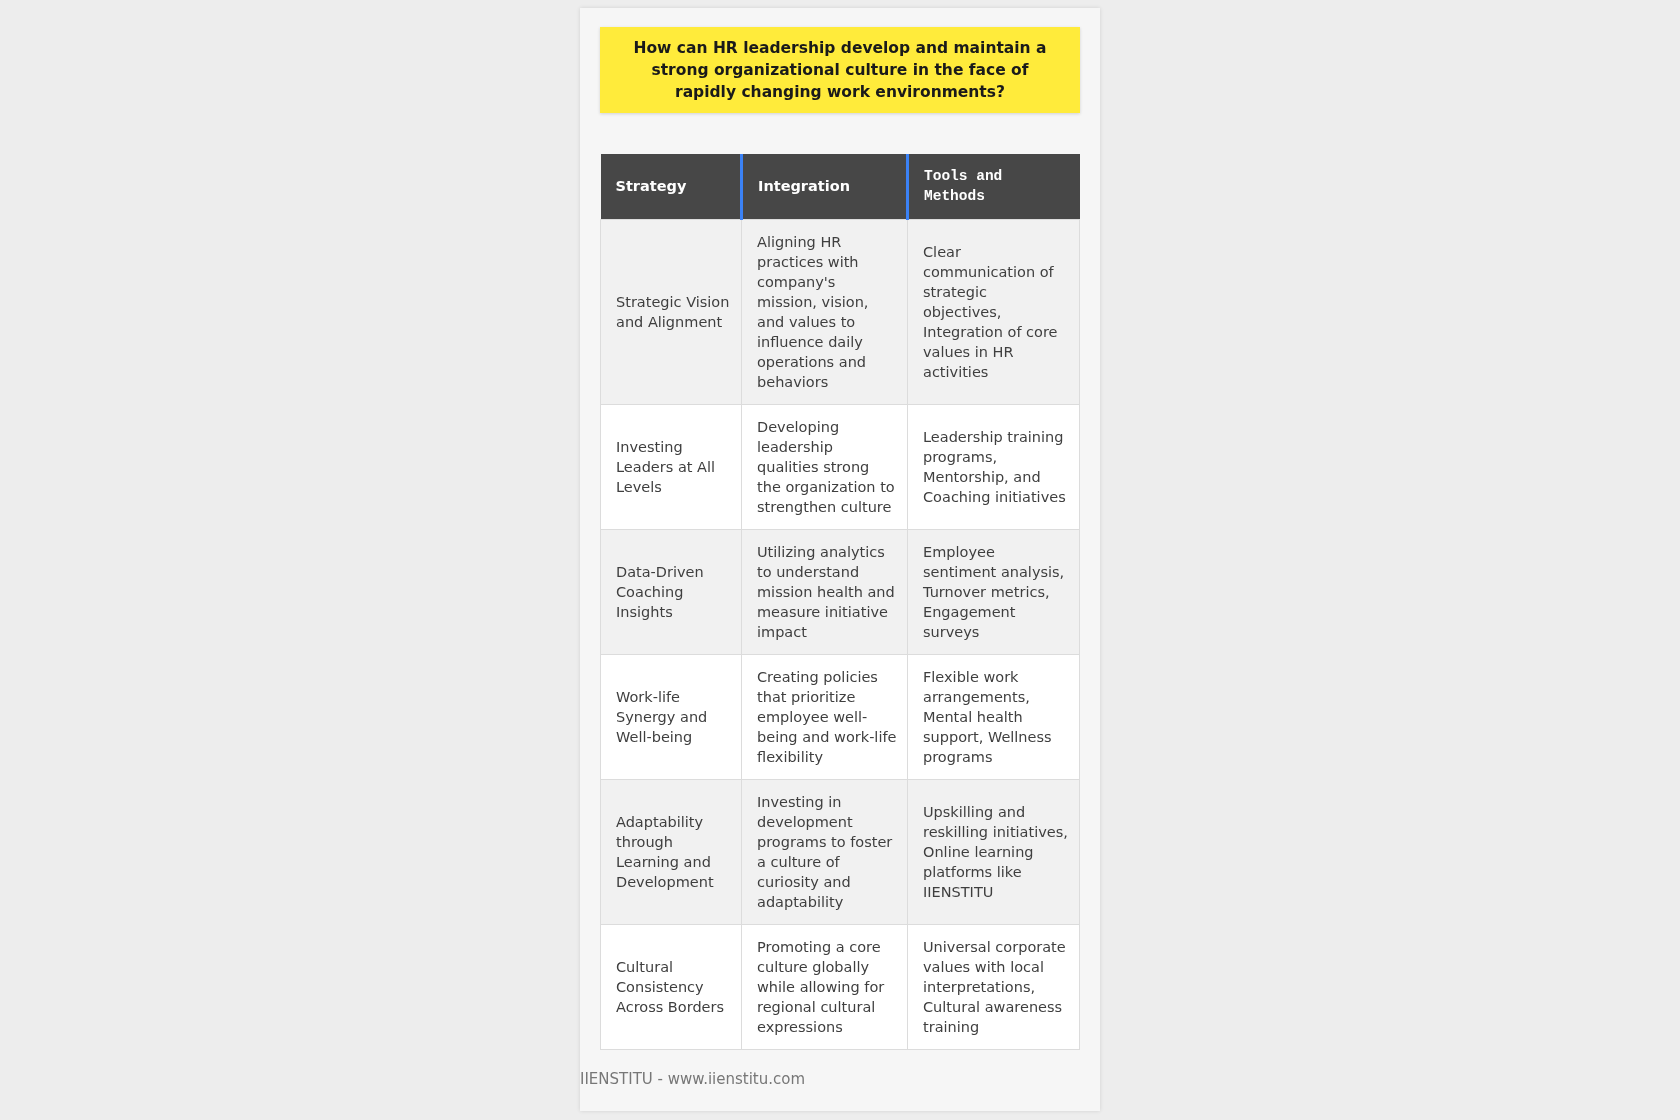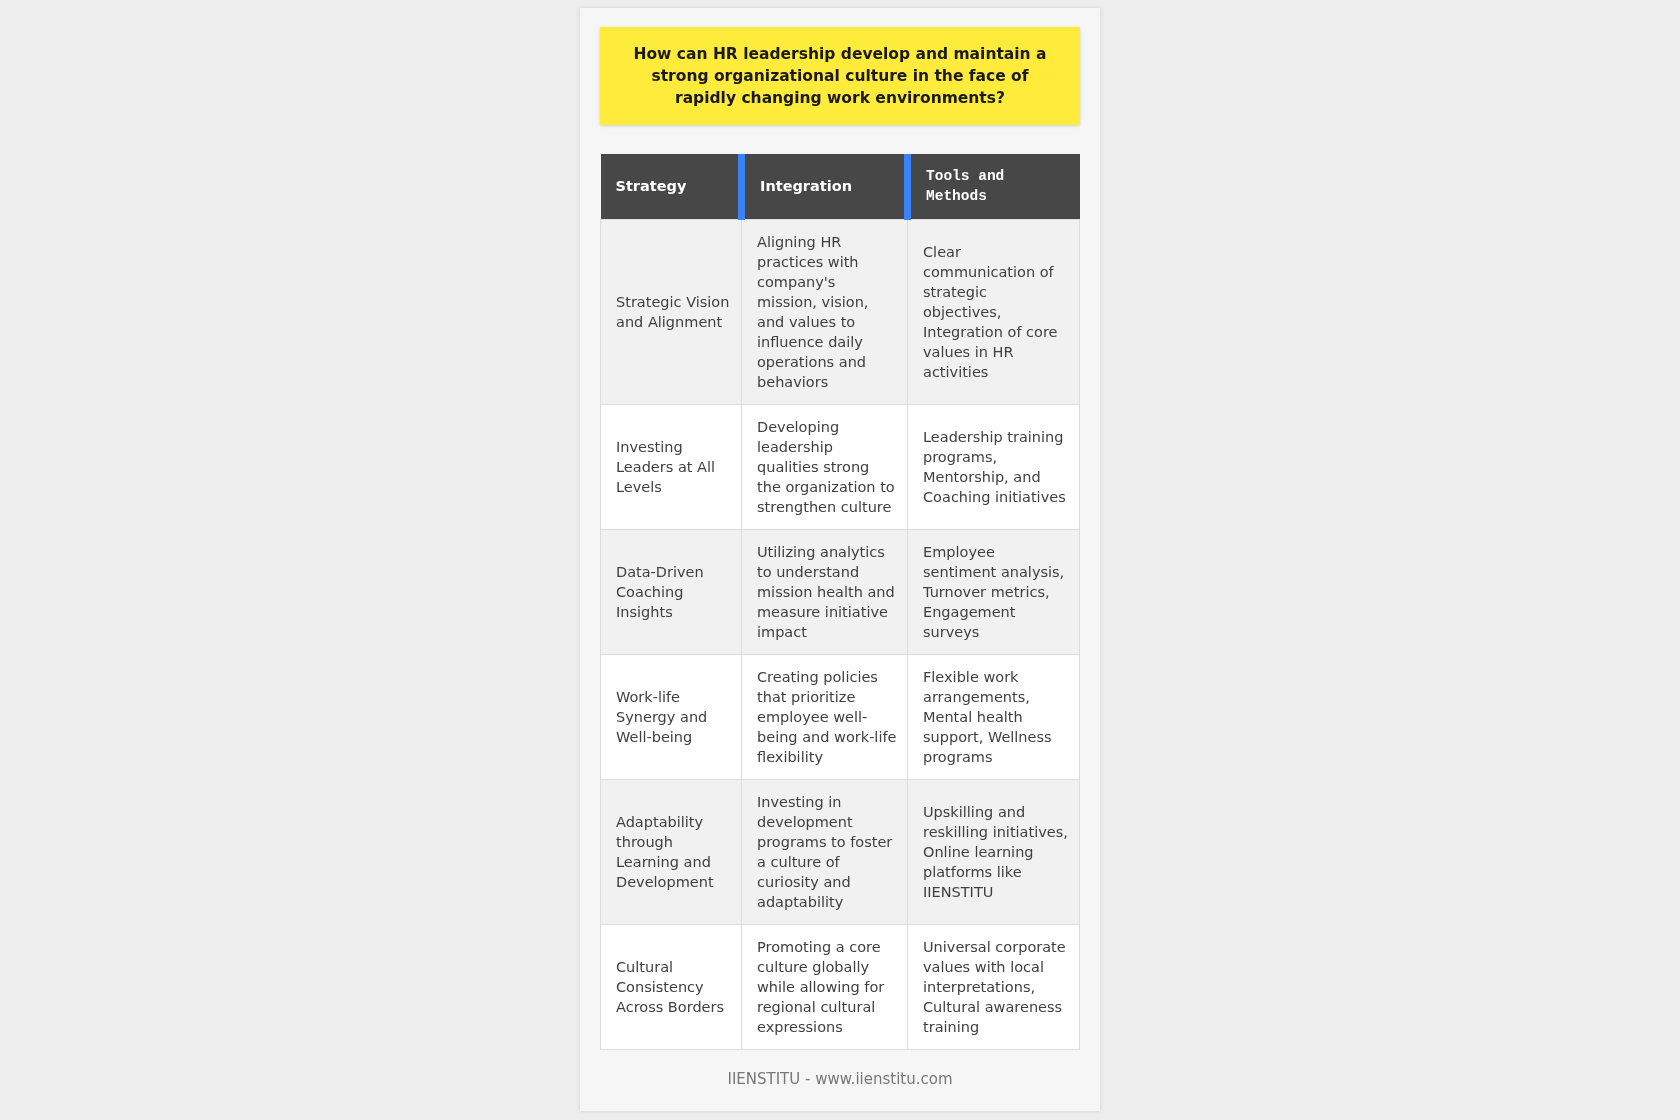--- a/index.html
+++ b/index.html
@@ -18,21 +18,21 @@
     width: 520px;
     height: 1103px;
     background: #f6f6f6;
     box-shadow: 0 0 4px rgba(0,0,0,0.12);
   }
   .question {
     position: absolute;
     left: 20px;
     top: 19px;
     width: 480px;
-    height: 98px;
+    height: 86px;
     background: #ffeb3b;
     box-shadow: 0 1px 3px rgba(0,0,0,0.15);
     display: flex;
     align-items: center;
     justify-content: center;
     box-sizing: border-box;
     padding: 0 28px;
     text-align: center;
     font-weight: bold;
     font-size: 15.5px;
@@ -54,38 +54,38 @@
   table.strategies col.c2 { width: 166px; }
   table.strategies col.c3 { width: 172px; }
   table.strategies th {
     background: #474747;
     color: #ffffff;
     font-weight: bold;
     text-align: left;
     height: 65px;
     padding: 0 14px 0 15px;
     box-sizing: border-box;
-    border-right: 7px solid #3b82f6;
+    border-right: 3px solid #3b82f6;
     vertical-align: middle;
   }
   table.strategies th:last-child { border-right: none; font-family: Liberation Mono, monospace; }
   table.strategies td {
     padding: 0 10px 0 15px;
     box-sizing: border-box;
     border: 1px solid #dcdcdc;
     vertical-align: middle;
   }
   table.strategies tr.odd td { background: #f1f1f1; }
   table.strategies tr.even td { background: #ffffff; }
   .footer {
     position: absolute;
     left: 0;
     width: 520px;
     top: 1062px;
-    text-align: center;
+    text-align: left;
     font-size: 15px;
     color: #777777;
   }
 </style>
 </head>
 <body>
 
 <div class="card">
   <div class="question">
     <span>How can HR leadership develop and maintain a strong organizational culture in the face of rapidly changing work environments?</span>

